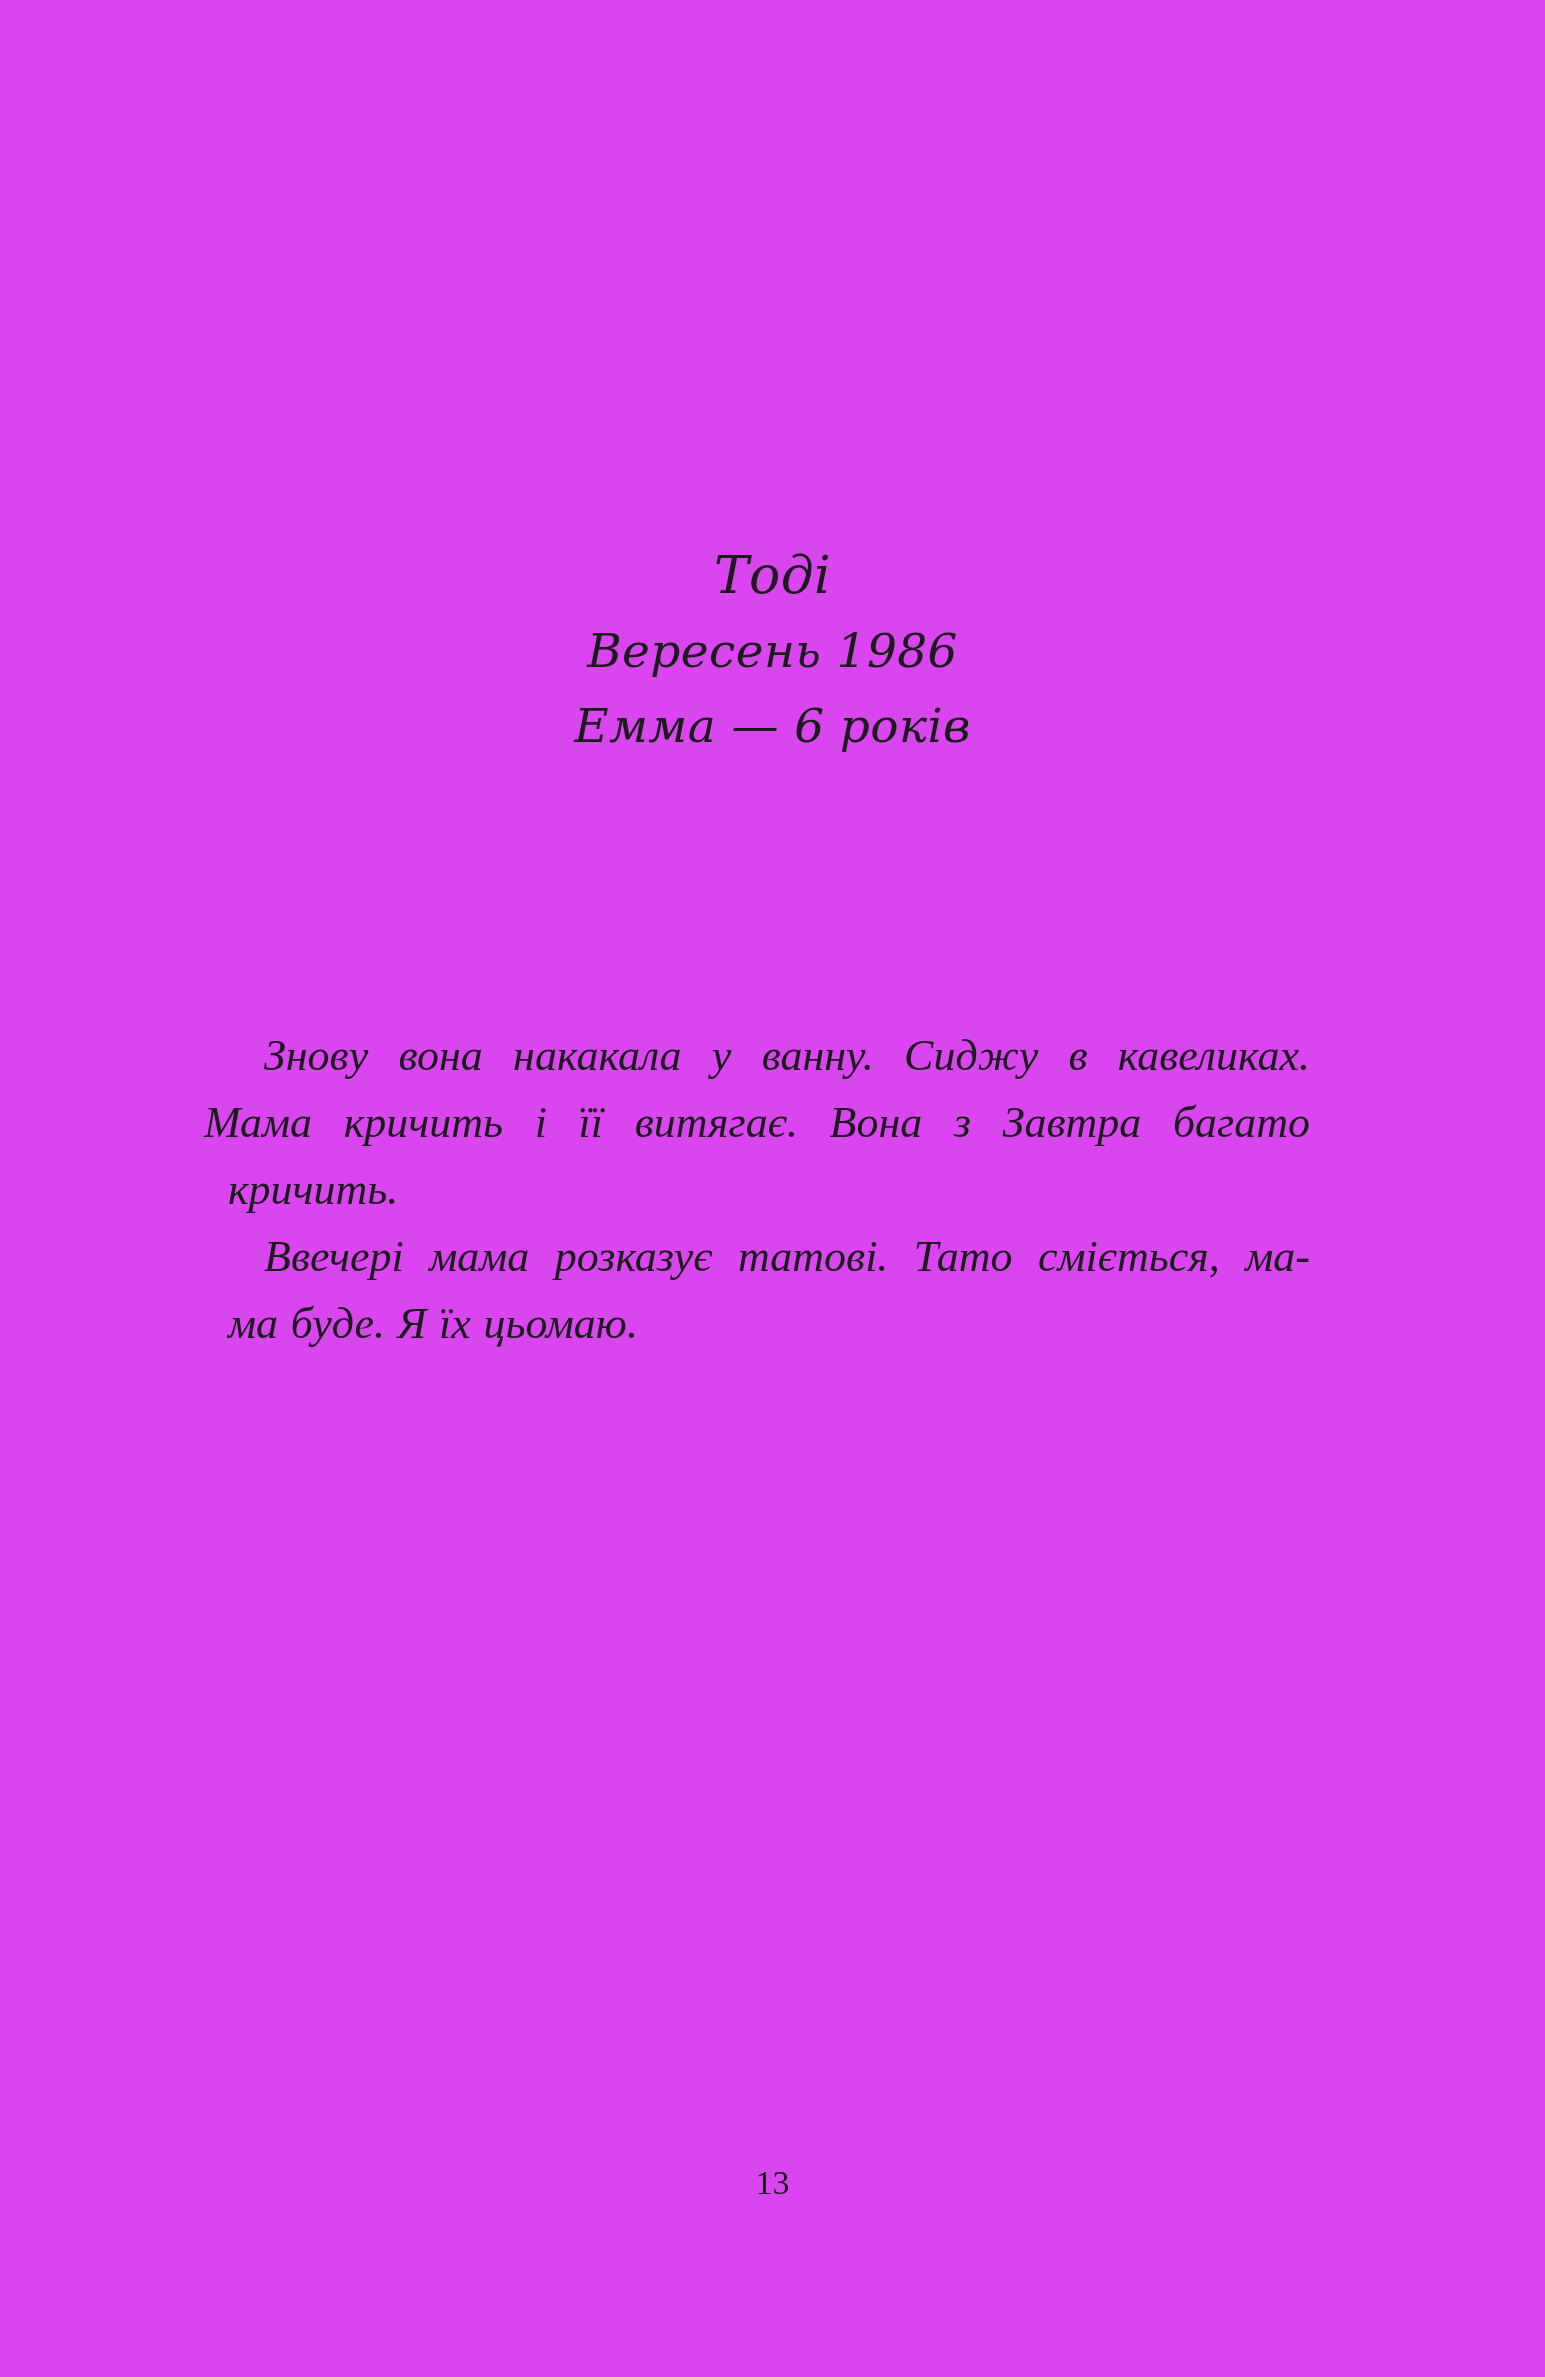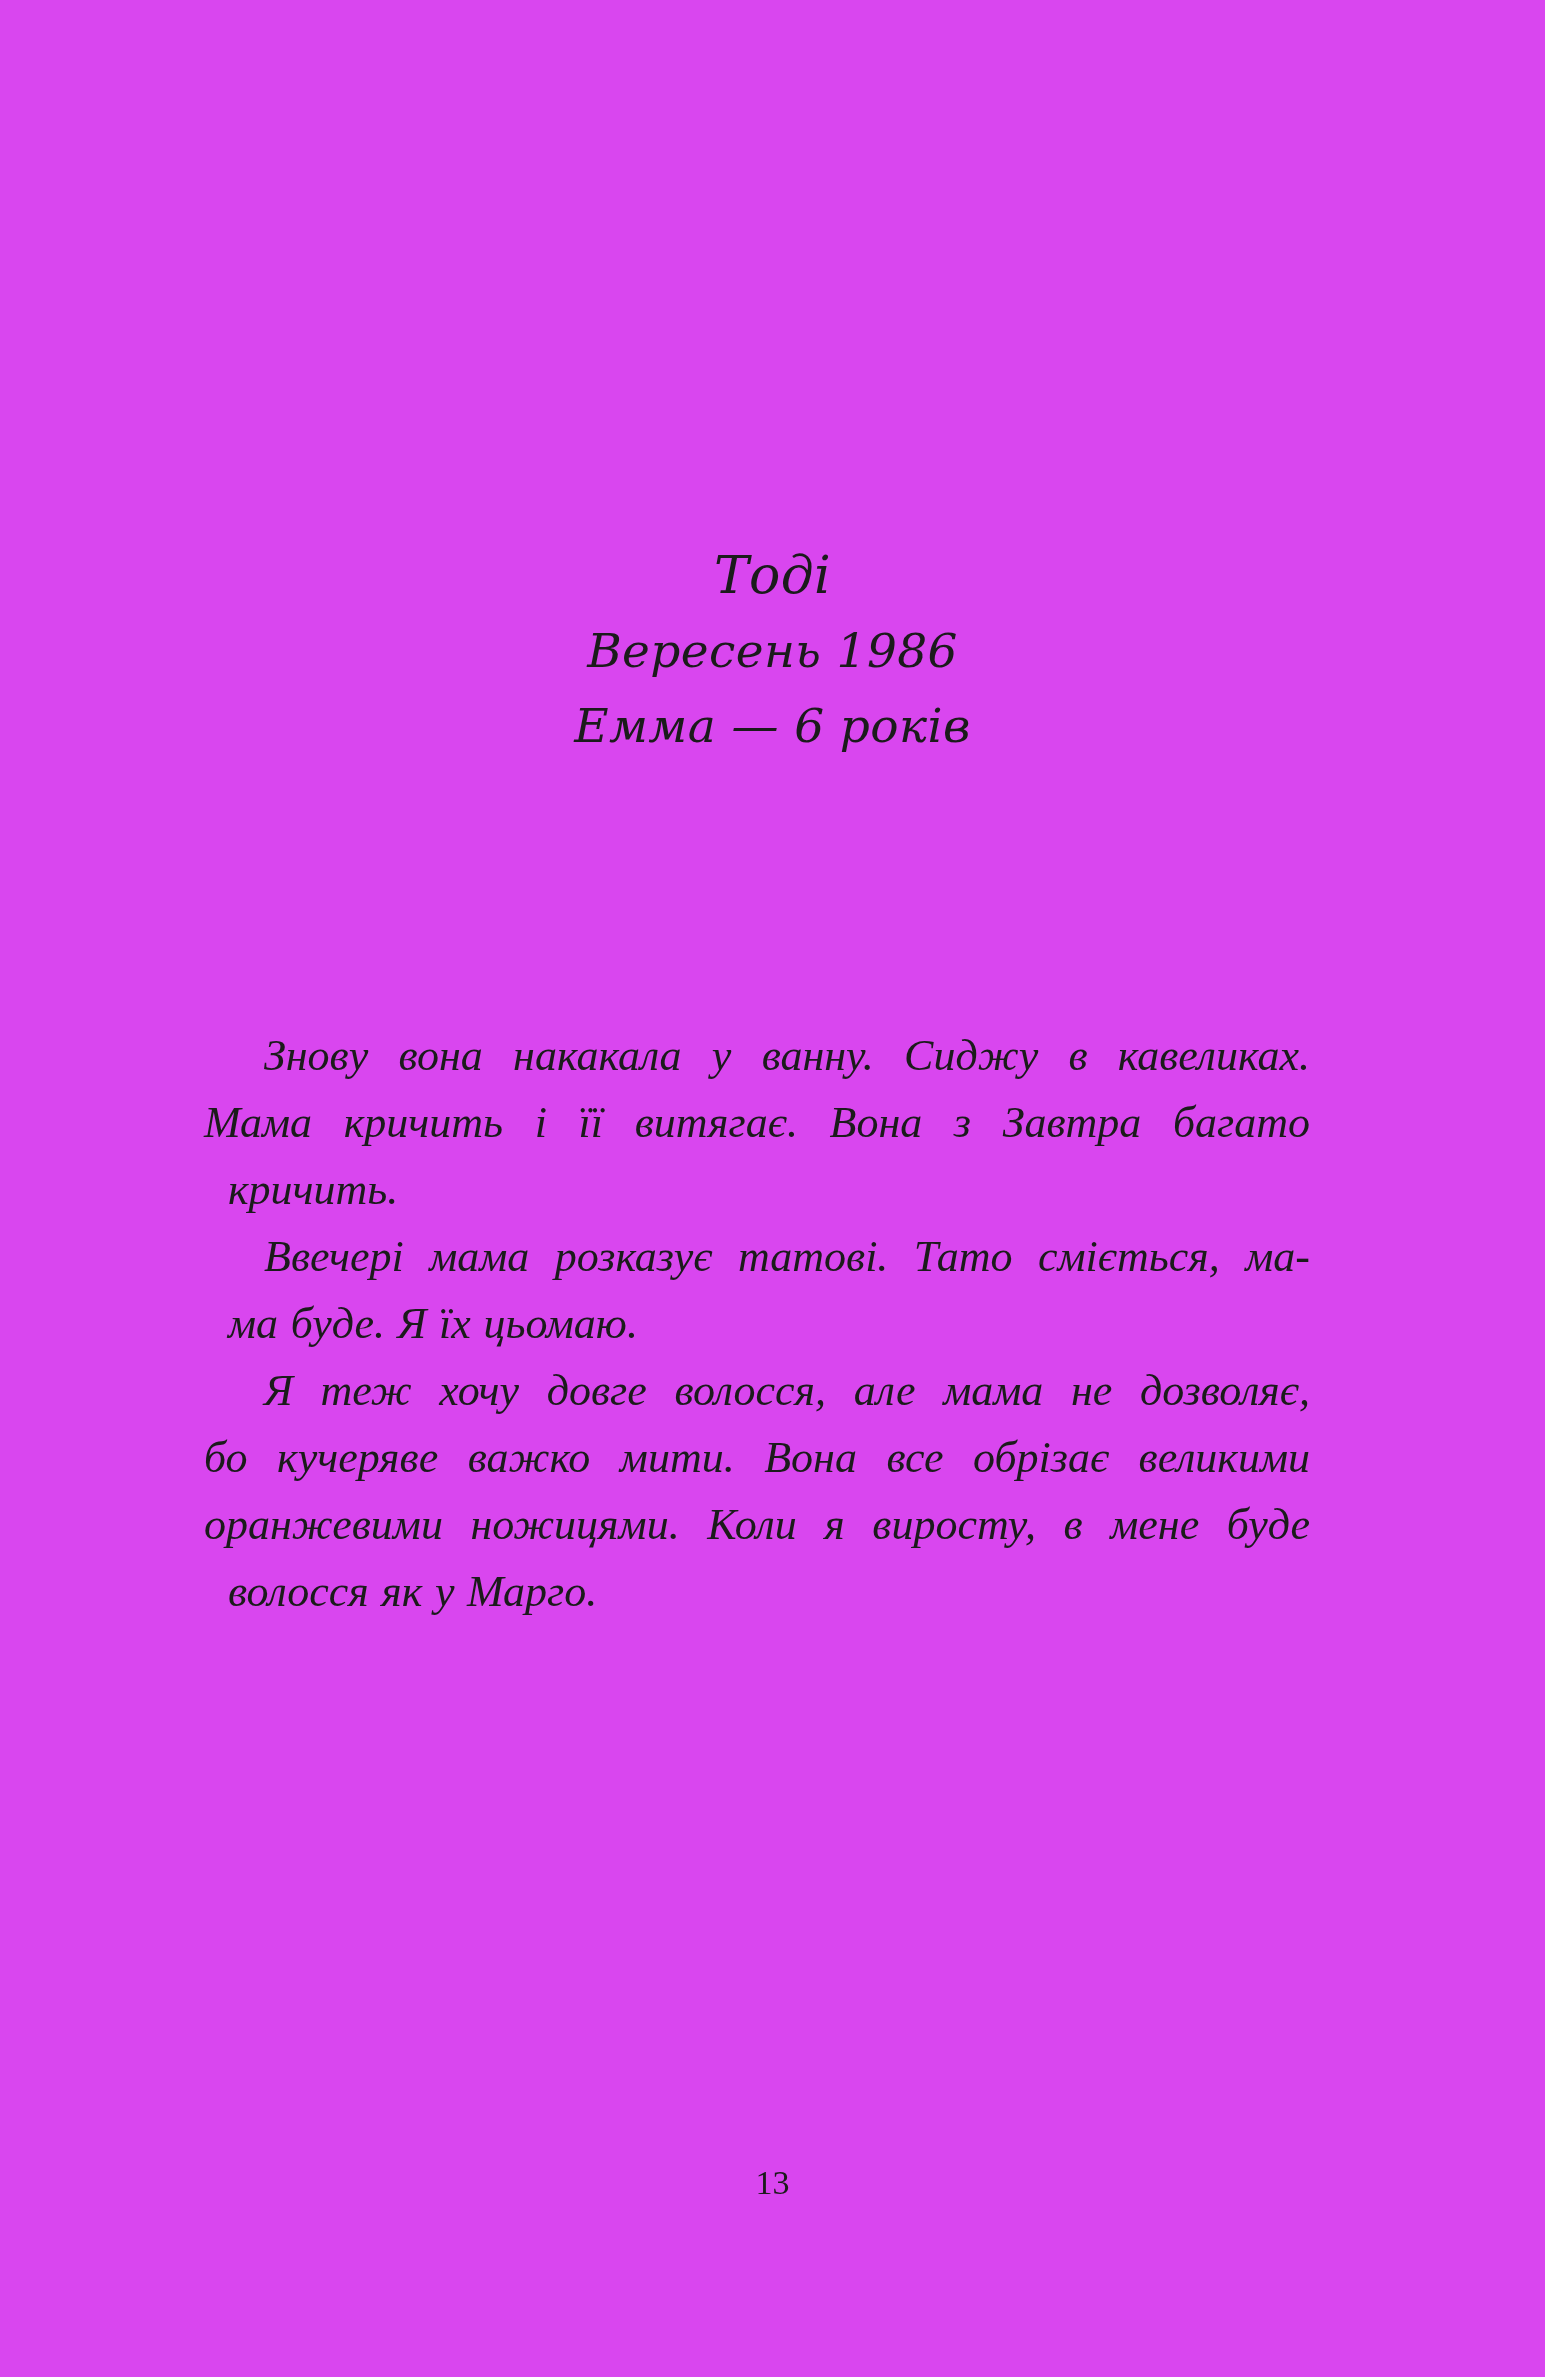--- a/index.html
+++ b/index.html
@@ -95,24 +95,18 @@
   <div class="body-text">
     <div class="para">
       <span class="ln indent">Знову вона накакала у ванну. Сиджу в кавеликах.</span>
       <span class="ln">Мама кричить і її витягає. Вона з Завтра багато</span>
       <span class="ln last">кричить.</span>
     </div>
     <div class="para">
       <span class="ln indent">Ввечері мама розказує татові. Тато сміється, ма-</span>
       <span class="ln last">ма буде. Я їх цьомаю.</span>
     </div>
-    <div class="para">
-      <span class="ln indent">Я теж хочу довге волосся, але мама не дозволяє,</span>
-      <span class="ln">бо кучеряве важко мити. Вона все обрізає великими</span>
-      <span class="ln">оранжевими ножицями. Коли я виросту, в мене буде</span>
-      <span class="ln last">волосся як у Марго.</span>
-    </div>
   </div>
 
   <div class="page-number">13</div>
 
 </div>
 
 
 </body></html>

